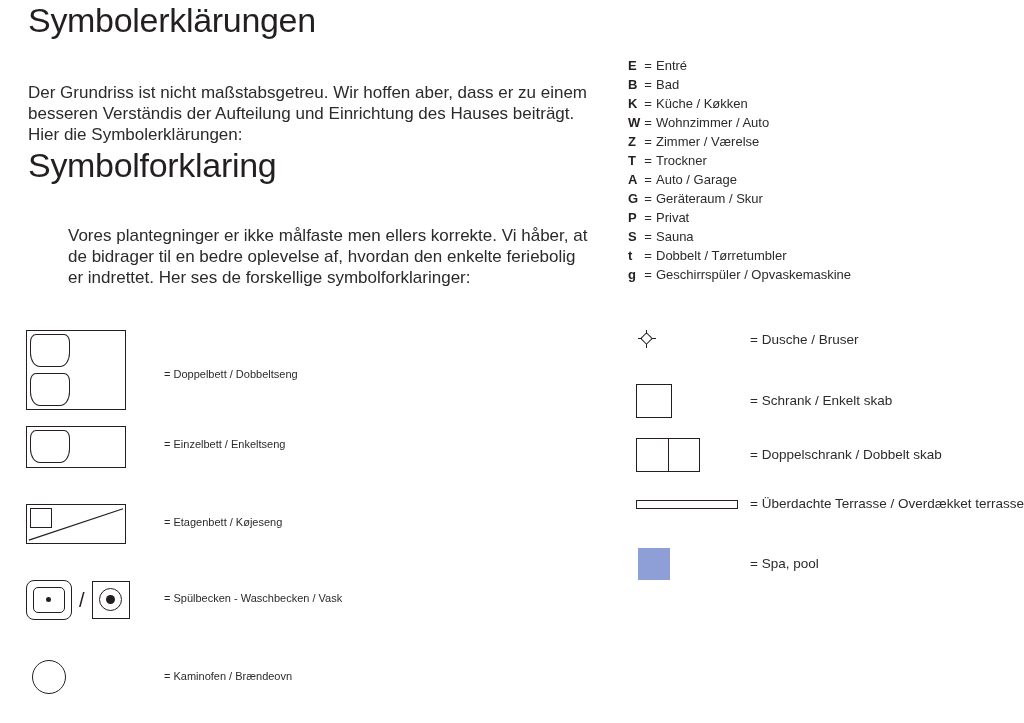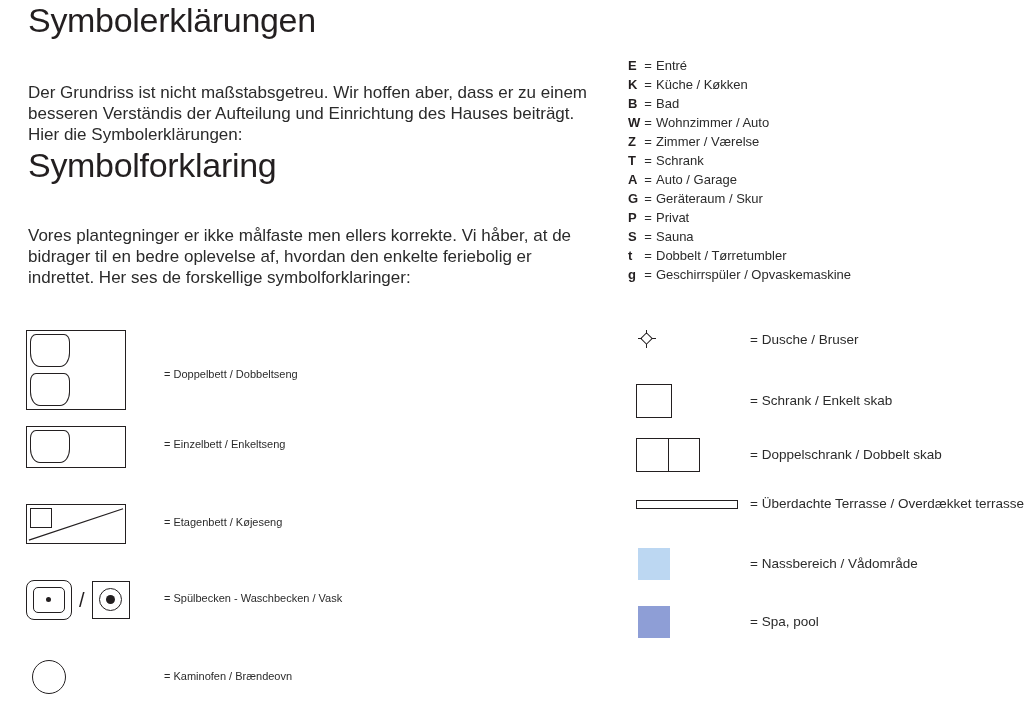--- a/index.html
+++ b/index.html
@@ -39,21 +39,21 @@
   }
   .title-de { margin-top: 2px; }
   .para {
     font-size: 17px;
     line-height: 21px;
     margin: 0;
     color: #2b2b2b;
   }
   .para-de { margin-top: 42px; }
   .title-dk { margin-top: 44px; }
-  .para-dk { margin-top: 40px; }
+  .para-dk { margin-top: 40px; margin-left: 40px; }
 
   
   .sym-list {
     position: absolute;
     left: 26px;
     top: 330px;
     width: 560px;
   }
   .sym-row {
     position: relative;
@@ -391,33 +391,33 @@
       <div class="sym-label" style="top:24px">= Kaminofen / Brændeovn</div>
     </div>
 
   </div>
 
   <div class="abbr">
     <div class="abbr-row">
       <span class="abbr-key">E</span><span class="abbr-eq">=</span><span>Entré</span>
     </div>
     <div class="abbr-row">
+      <span class="abbr-key">B</span><span class="abbr-eq">=</span><span>Bad</span>
+    </div>
+    <div class="abbr-row">
       <span class="abbr-key">K</span><span class="abbr-eq">=</span><span>Küche / Køkken</span>
     </div>
     <div class="abbr-row">
-      <span class="abbr-key">B</span><span class="abbr-eq">=</span><span>Bad</span>
-    </div>
-    <div class="abbr-row">
       <span class="abbr-key">W</span><span class="abbr-eq">=</span><span>Wohnzimmer / Auto</span>
     </div>
     <div class="abbr-row">
       <span class="abbr-key">Z</span><span class="abbr-eq">=</span><span>Zimmer / Værelse</span>
     </div>
     <div class="abbr-row">
-      <span class="abbr-key">T</span><span class="abbr-eq">=</span><span>Schrank</span>
+      <span class="abbr-key">T</span><span class="abbr-eq">=</span><span>Trockner</span>
     </div>
     <div class="abbr-row">
       <span class="abbr-key">A</span><span class="abbr-eq">=</span><span>Auto / Garage</span>
     </div>
     <div class="abbr-row">
       <span class="abbr-key">G</span><span class="abbr-eq">=</span><span>Geräteraum / Skur</span>
     </div>
     <div class="abbr-row">
       <span class="abbr-key">P</span><span class="abbr-eq">=</span><span>Privat</span>
     </div>
@@ -464,26 +464,20 @@
     </div>
 
 
     <div class="rsym-row">
       <div class="rglyph" style="top:16px; left:2px">
         <div class="cov-terr"></div>
       </div>
       <div class="rsym-label" style="top:12px">= Überdachte Terrasse / Overdækket terrasse</div>
     </div>
 
-    <div class="rsym-row tall">
-      <div class="rglyph" style="top:10px; left:4px">
-        <div class="swatch" id="sw-wet" style="background: rgb(188, 215, 242);"></div>
-      </div>
-      <div class="rsym-label" style="top:18px">= Nassbereich / Vådområde</div>
-    </div>
 
     <div class="rsym-row tall">
       <div class="rglyph" style="top:10px; left:4px">
         <div class="swatch" id="sw-spa" style="background: rgb(142, 158, 214);"></div>
       </div>
       <div class="rsym-label" style="top:18px">= Spa, pool</div>
     </div>
 
   </div>
 

